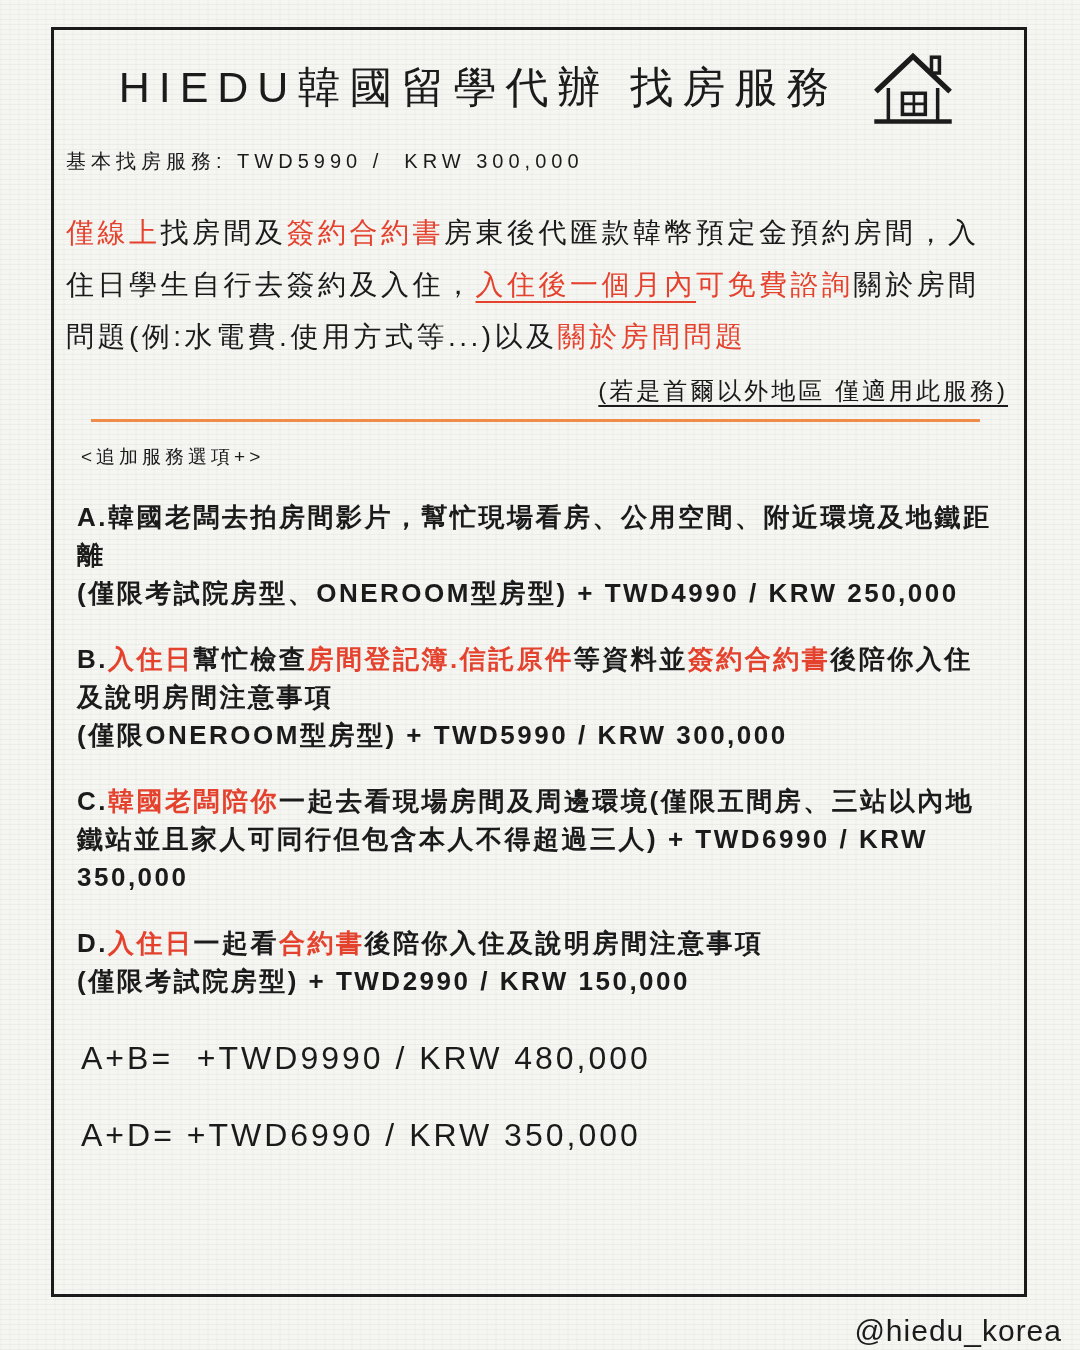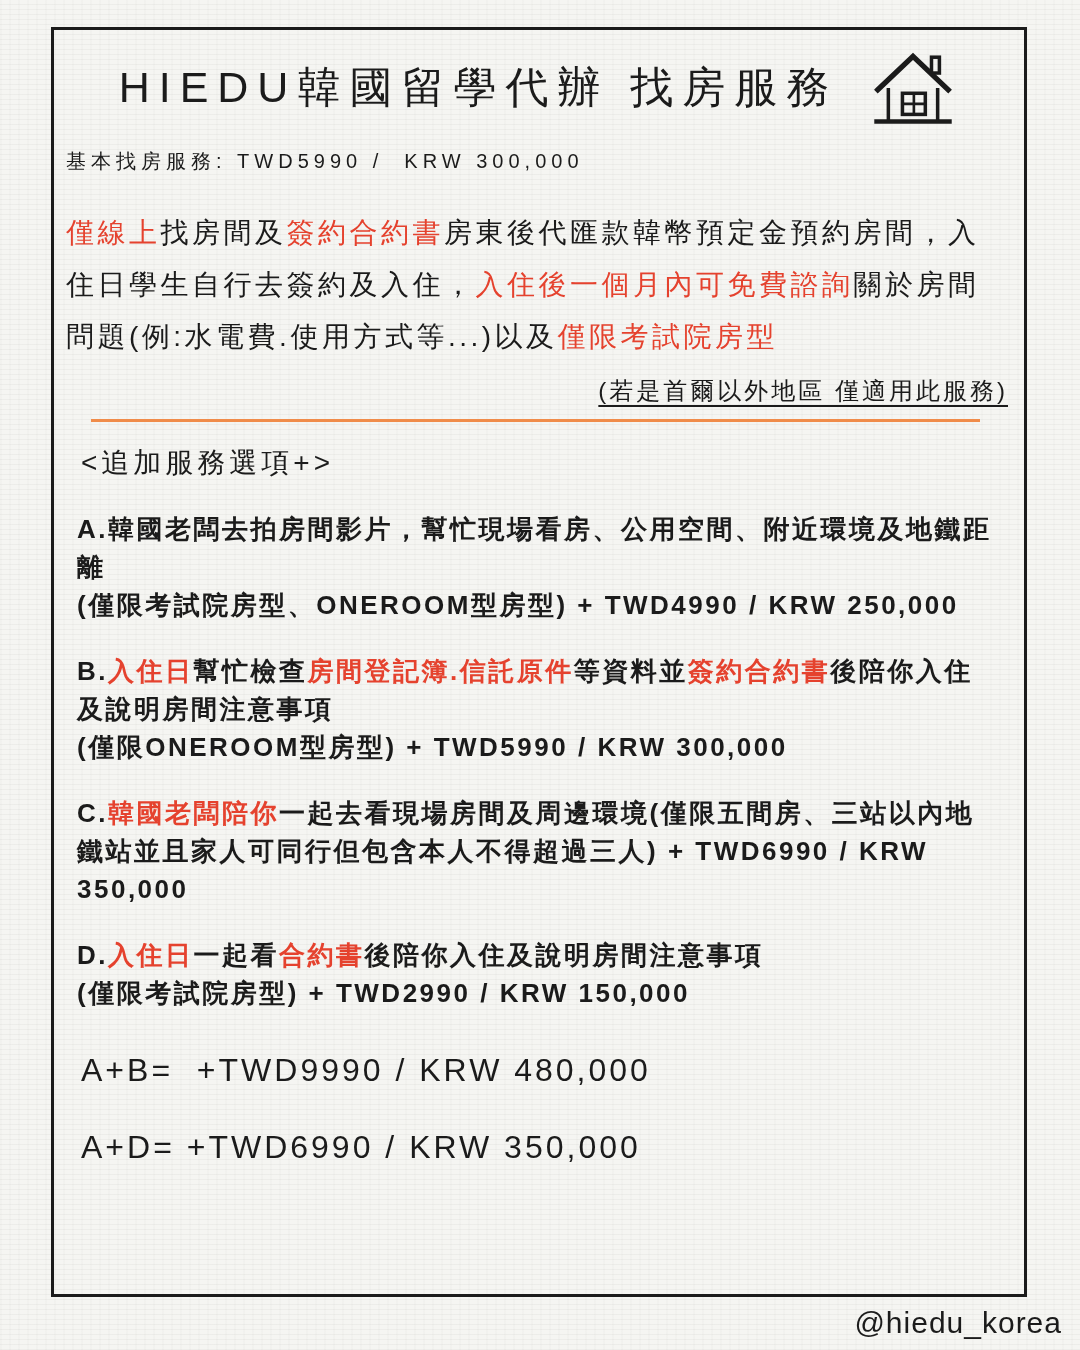--- a/index.html
+++ b/index.html
@@ -55,20 +55,21 @@
   }
   .intro {
     margin: 32px 4px 0 0;
     font-size: 28px;
     line-height: 52px;
     letter-spacing: 3.5px;
   }
   .red { color: #e5422e; }
   .u-red {
     color: #e5422e;
+    text-decoration: underline;
     text-decoration-color: #e5422e;
     text-decoration-thickness: 2px;
     text-underline-offset: 7px;
     text-align: right;
   }
   .u-black {
     text-decoration: underline;
     text-decoration-color: #1b1b1b;
     text-decoration-thickness: 2px;
     text-underline-offset: 6px;
@@ -79,21 +80,21 @@
     letter-spacing: 3px;
     text-align: right;
   }
   .divider {
     border: none;
     border-top: 3px solid #f08c4a;
     margin: 12px 30px 0 25px;
   }
   .section-heading {
     margin: 22px 0 0 15px;
-    font-size: 28px;
+    font-size: 19px;
     font-weight: 500;
     letter-spacing: 4px;
   }
   .item {
     margin: 28px 12px 0 11px;
     font-size: 26px;
     line-height: 38px;
     letter-spacing: 2.5px;
     font-weight: bold;
   }
@@ -101,21 +102,21 @@
   .combo-heading { margin-top: 34px; }
   .combo-row {
     margin: 40px 12px 0 15px;
     font-size: 32px;
     letter-spacing: 3px;
     white-space: pre-wrap;
   }
   .footer {
     position: absolute;
     right: 18px;
-    bottom: 10px;
+    bottom: 2px;
     font-size: 30px;
     letter-spacing: 1px;
   }
 </style>
 </head>
 <body>
 
 <div class="page">
   <div class="box">
 
@@ -130,21 +131,21 @@
             <path d="M6 82 H94" stroke-width="5"></path>
             <rect x="38" y="50" width="26" height="24" stroke-width="4"></rect>
             <path d="M51 50 V74 M38 62 H64" stroke-width="3"></path>
           </g>
         </svg>
       </span>
     </div>
 
     <p class="basic">基本找房服務: TWD5990 /  KRW 300,000</p>
 
-    <p class="intro"><span class="red">僅線上</span><span>找房間及</span><span class="red">簽約合約書</span><span>房東後代匯款韓幣預定金預約房間，入住日學生自行去簽約及入住，</span><span class="u-red">入住後一個月內</span><span class="red">可免費諮詢</span><span>關於房間問題(例:水電費.使用方式等...)以及</span><span class="red">僅限考試院房型</span></p>
+    <p class="intro"><span class="red">僅線上</span><span>找房間及</span><span class="red">簽約合約書</span><span>房東後代匯款韓幣預定金預約房間，入住日學生自行去簽約及入住，</span><span class="u-red">入住後一個月內</span><span class="red">可免費諮詢</span><span>關於房間問題(例:水電費.使用方式等...)以及</span><span class="red">關於房間問題</span></p>
 
     <p class="note"><span class="u-black">(若是首爾以外地區 僅適用此服務)</span></p>
 
     <hr class="divider">
 
     <h2 class="section-heading">&lt;追加服務選項+&gt;</h2>
 
     <p class="item"><span>A.韓國老闆去拍房間影片，幫忙現場看房、公用空間、附近環境及地鐵距離</span><span class="price-line">(僅限考試院房型、ONEROOM型房型) + TWD4990 / KRW 250,000</span></p>
 
     <p class="item"><span>B.</span><span class="red">入住日</span><span>幫忙檢查</span><span class="red">房間登記簿.信託原件</span><span>等資料並</span><span class="red">簽約合約書</span><span>後陪你入住及說明房間注意事項</span><span class="price-line">(僅限ONEROOM型房型) + TWD5990 / KRW 300,000</span></p>

